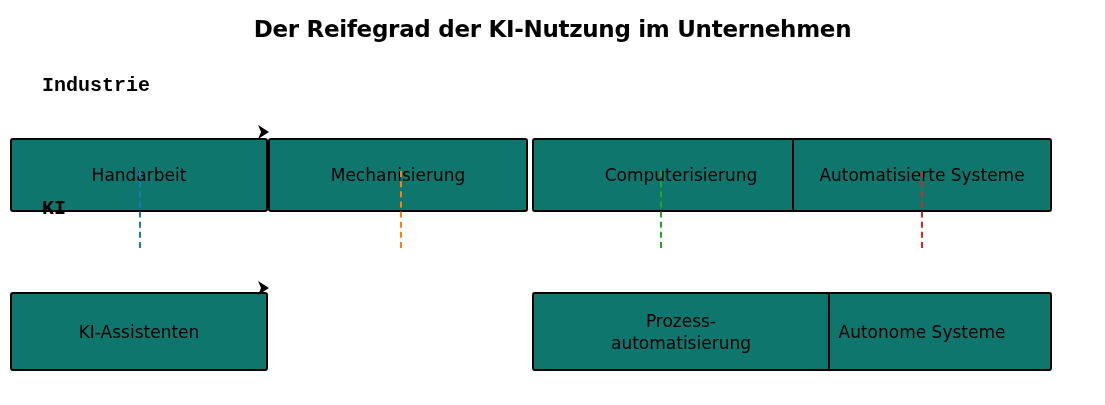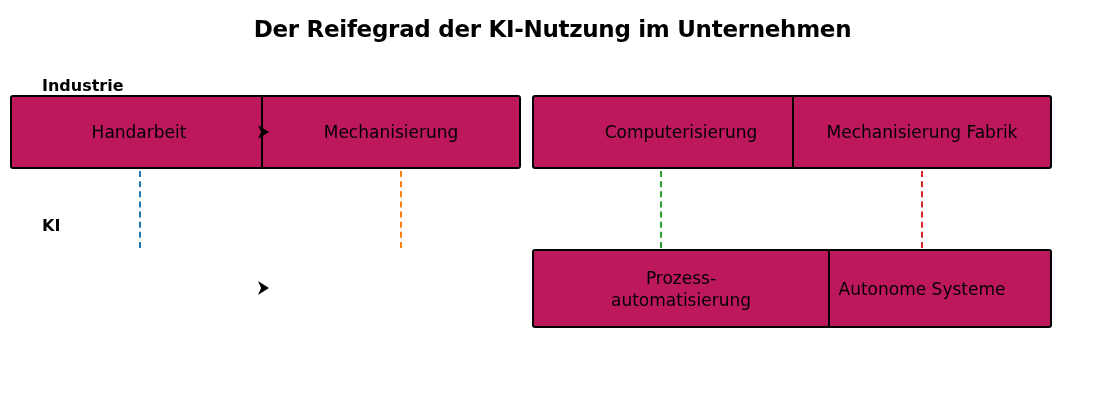--- a/index.html
+++ b/index.html
@@ -19,41 +19,43 @@
     right: 0;
     text-align: center;
     font-size: 23px;
     font-weight: bold;
     line-height: 28px;
     letter-spacing: -0.3px;
   }
   .row-label {
     position: absolute;
     left: 42px;
-    font-size: 16px;
+    font-size: 20px;
     font-weight: bold;
     line-height: 19px;
+    font-family: Liberation Mono, monospace;
   }
   .label-industrie { top: 76px; }
-  .label-ki { top: 216px; }
+  .label-ki { top: 199px; }
 
   .box {
     position: absolute;
     box-sizing: border-box;
-    background: #be185d;
+    background: #0f766e;
     border: 2.5px solid #000000;
     border-radius: 3px;
     display: flex;
     align-items: center;
     justify-content: center;
+    margin-top: 43px;
   }
   .row1 { top: 95px;  height: 74px; }
   .row2 { top: 249px; height: 79px; }
   .c1 { left: 10px;  width: 258px; }
-  .c2 { left: 261px; width: 260px; }
+  .c2 { left: 268px; width: 260px; }
   .c3 { left: 532px; width: 298px; }
   .c4 { left: 792px; width: 260px; }
 
   .box-label {
     font-size: 17px;
     line-height: 22px;
     text-align: center;
     white-space: pre-line;
   }
 
@@ -91,32 +93,35 @@
   <div class="box row1 c1">
     <span class="box-label">Handarbeit</span>
   </div>
   <div class="box row1 c2">
     <span class="box-label">Mechanisierung</span>
   </div>
   <div class="box row1 c3">
     <span class="box-label">Computerisierung</span>
   </div>
   <div class="box row1 c4">
-    <span class="box-label">Mechanisierung Fabrik</span>
+    <span class="box-label">Automatisierte Systeme</span>
   </div>
 
   <div class="arrow arrow-r1"></div>
 
   <div class="connector conn-1" style="border-left-color: rgb(31, 119, 180);"></div>
   <div class="connector conn-2" style="border-left-color: rgb(255, 127, 14);"></div>
   <div class="connector conn-3" style="border-left-color: rgb(44, 160, 44);"></div>
   <div class="connector conn-4" style="border-left-color: rgb(214, 39, 40);"></div>
 
   <div class="row-label label-ki">KI</div>
 
+  <div class="box row2 c1">
+    <span class="box-label">KI-Assistenten</span>
+  </div>
   <div class="box row2 c4">
     <span class="box-label">Autonome Systeme</span>
   </div>
   <div class="box row2 c3">
     <span class="box-label">Prozess-
 automatisierung</span>
   </div>
 
   <div class="arrow arrow-r2"></div>
 

